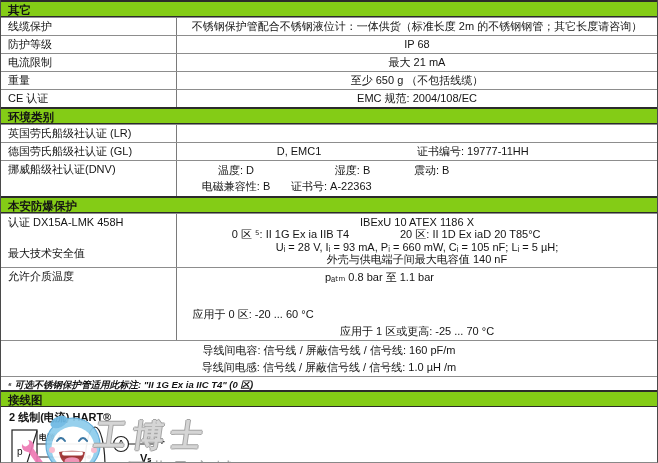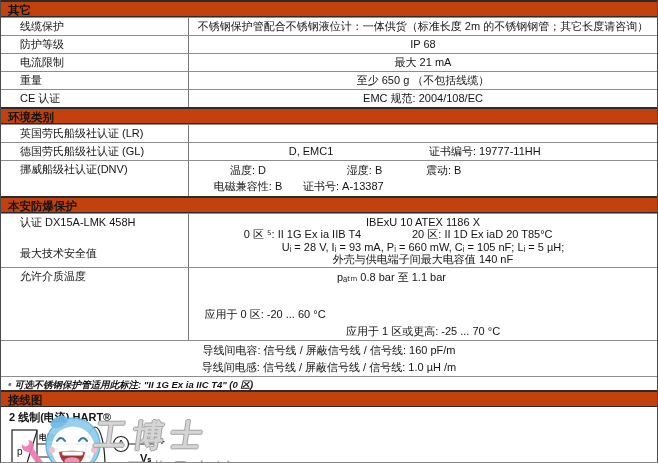--- a/index.html
+++ b/index.html
@@ -5,26 +5,26 @@
   * { margin:0; padding:0; box-sizing:border-box; }
   html,body { background:#fff; }
   .page {
     position:relative; width:658px; height:463px; overflow:hidden;
     background:#fff; color:#141414;
     font-family:"Liberation Sans","DejaVu Sans",sans-serif; font-size:11px;
     border-left:1px solid #4a4a4a; border-right:1px solid #4a4a4a; border-bottom:1px solid #888;
   }
   .sec-h {
     border-top:2px solid #2b2b2b; border-bottom:1px solid #2b2b2b;
-    background:#c2410c; font-weight:bold; font-size:11.5px;
+    background:#84cc16; font-weight:bold; font-size:11.5px;
     padding:2px 0 1px 7px; height:17px; line-height:13px;
   }
   .trow { display:flex; border-top:1px solid #8d8d8d; }
   .trow:first-of-type { border-top:none; }
-  .cl { width:176px; border-right:1px solid #7a7a7a; padding:1px 4px 1px 7px; line-height:15px;margin-left:12px; }
+  .cl { width:176px; border-right:1px solid #7a7a7a; padding:1px 4px 1px 7px; line-height:15px; }
   .cr { flex:1; padding:1px 4px 1px 4px; line-height:15px;text-align:center; }
   .r1 { min-height:16.5px; }
   .ln { line-height:16.4px; white-space:nowrap; }
   .flexln { display:flex; }
   .w236 { width:236px; flex:0 0 236px; }
   .w110 { width:110px; flex:0 0 110px; }
   .w123 { width:123px; flex:0 0 123px; }
   .w219 { width:219px; flex:0 0 219px; }
   .w144 { width:144px; flex:0 0 144px;margin-top:37px; }
   .cert .cl, .cert .cr { line-height:12.4px; padding-top:2px; padding-bottom:2px; }
@@ -106,21 +106,21 @@
     <div class="trow">
       <div class="cl">挪威船级社认证(DNV)</div>
       <div class="cr">
         <div class="ln flexln">
           <span class="w110">温度: D</span>
           <span class="w123">湿度: B</span>
           <span>震动: B</span>
         </div>
         <div class="ln flexln">
           <span class="w110">电磁兼容性: B</span>
-          <span>证书号: A-13387</span>
+          <span>证书号: A-22363</span>
         </div>
       </div>
     </div>
   </div>
 
   <div class="sec">
     <div class="sec-h">本安防爆保护</div>
     <div class="trow cert">
       <div class="cl">
         <div>认证 DX15A-LMK 458H</div>

